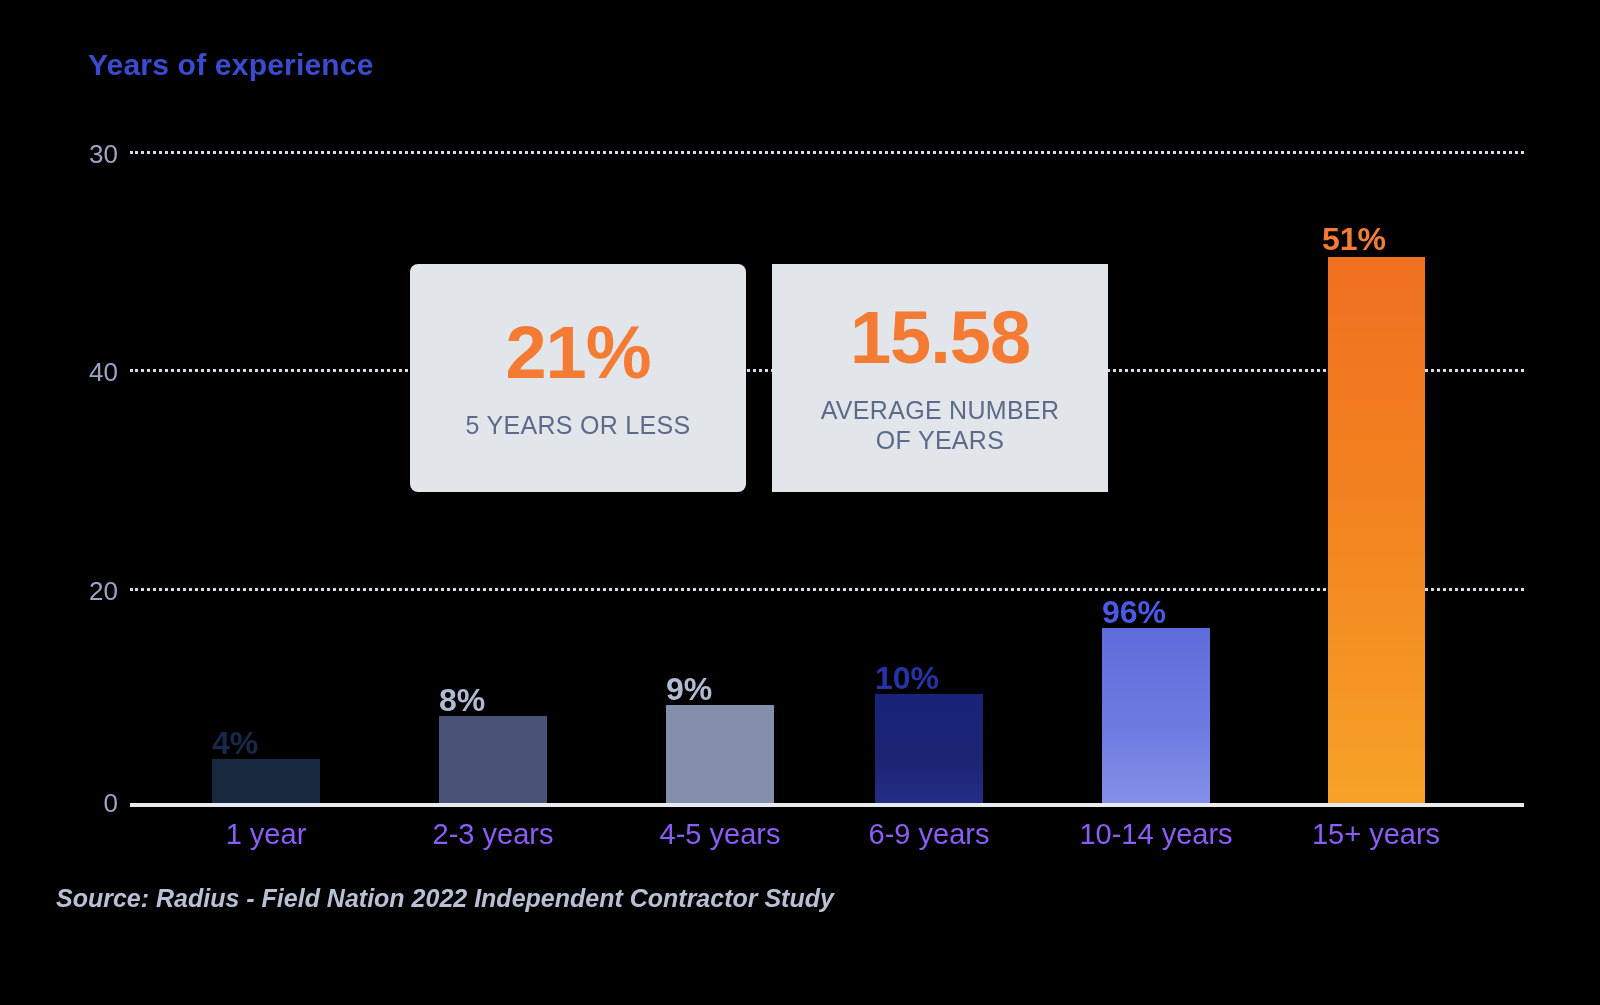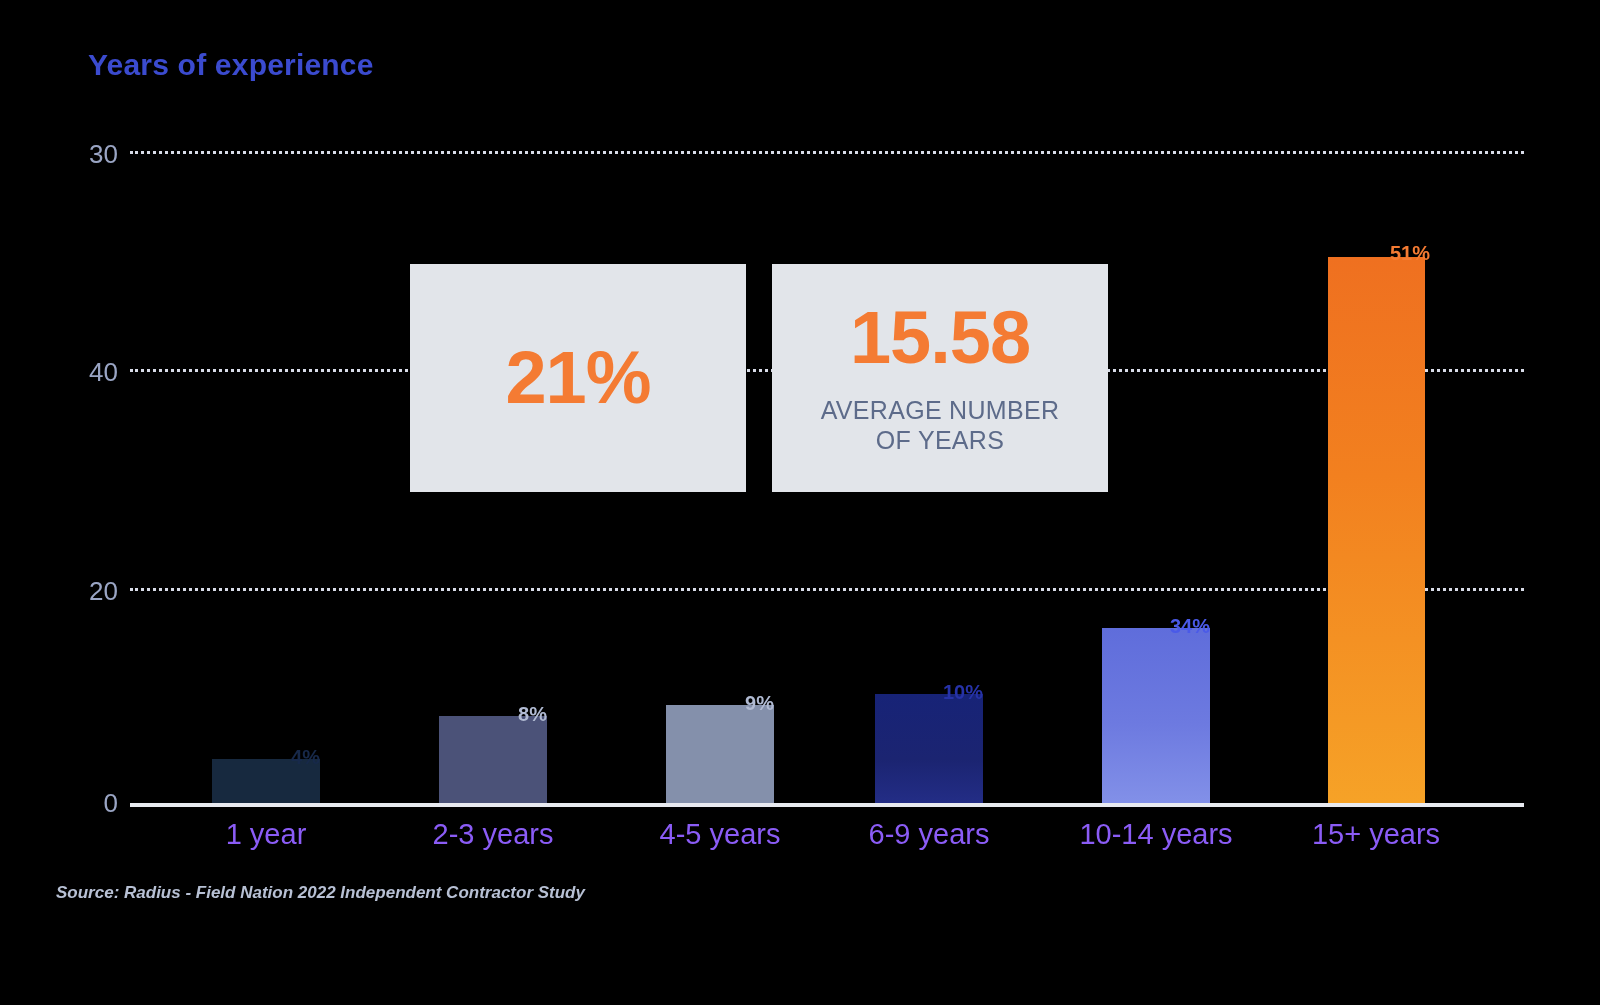--- a/index.html
+++ b/index.html
@@ -64,25 +64,24 @@
     background: #e8eaf0;
   }
 
   
   .bar {
     position: absolute;
     bottom: 202px; 
   }
   .bar-value {
     position: absolute;
-    text-align: right;
-    font-size: 20px;
+    text-align: left;
+    font-size: 32px;
     font-weight: bold;
     white-space: nowrap;
-    margin-top: 21px;
   }
   .cat-label {
     position: absolute;
     top: 818px;
     text-align: center;
     font-size: 29px;
     color: #8b5cf6;
     white-space: nowrap;
   }
 
@@ -110,21 +109,21 @@
     text-align: center;
     line-height: 1.22;
     letter-spacing: 0.3px;
   }
 
   
   #source-block {
     position: absolute;
     left: 56px;
     top: 880px;
-    font-size: 17px;
+    font-size: 25px;
     font-style: italic;
     font-weight: bold;
     color: #b7c0d4;
     line-height: 1.48;
   }
   #source-block div { white-space: nowrap; }
 </style>
 </head>
 <body>
 
@@ -155,31 +154,32 @@
 
     <div class="bar" style="left:666px; width:108px; height:98px; background:#8490ab;"></div>
     <div class="bar-value" style="left:666px; width:108px; top:671px; color:#b0bad2;">9%</div>
     <div class="cat-label" style="left:636px; width:168px;">4-5 years</div>
 
     <div class="bar" style="left:875px; width:108px; height:109px; background:linear-gradient(180deg,#172377 0%,#1b2471 60%,#232d86 100%);"></div>
     <div class="bar-value" style="left:875px; width:108px; top:660px; color:#2632a8;">10%</div>
     <div class="cat-label" style="left:845px; width:168px;">6-9 years</div>
 
     <div class="bar" style="left:1102px; width:108px; height:175px; background:linear-gradient(180deg,#5f6ddb 0%,#6d7ae0 55%,#8290e8 100%);"></div>
-    <div class="bar-value" style="left:1102px; width:108px; top:594px; color:#4a5ae8;">34%</div>
+    <div class="bar-value" style="left:1102px; width:108px; top:594px; color:#4a5ae8;">96%</div>
     <div class="cat-label" style="left:1062px; width:188px;">10-14 years</div>
 
     <div class="bar" style="left:1328px; width:97px; height:546px; background:linear-gradient(180deg,#EF7020 0%,#F2801F 40%,#F6A227 100%);"></div>
     <div class="bar-value" style="left:1322px; width:108px; top:221px; color:#F47B33;">51%</div>
     <div class="cat-label" style="left:1282px; width:188px;">15+ years</div>
 
   </div>
 
-  <div class="callout" style="left:410px; top:264px; width:336px; height:228px;">
+  <div class="callout" style="left:410px; top:264px; width:336px; height:228px;border-radius:8px;">
     <div class="callout-value">21%</div>
+    <div class="callout-label">5 YEARS OR LESS</div>
   </div>
 
   <div class="callout" style="left:772px; top:264px; width:336px; height:228px;">
     <div class="callout-value">15.58</div>
     <div class="callout-label">
       <div>AVERAGE NUMBER</div>
       <div>OF YEARS</div>
     </div>
   </div>
 

